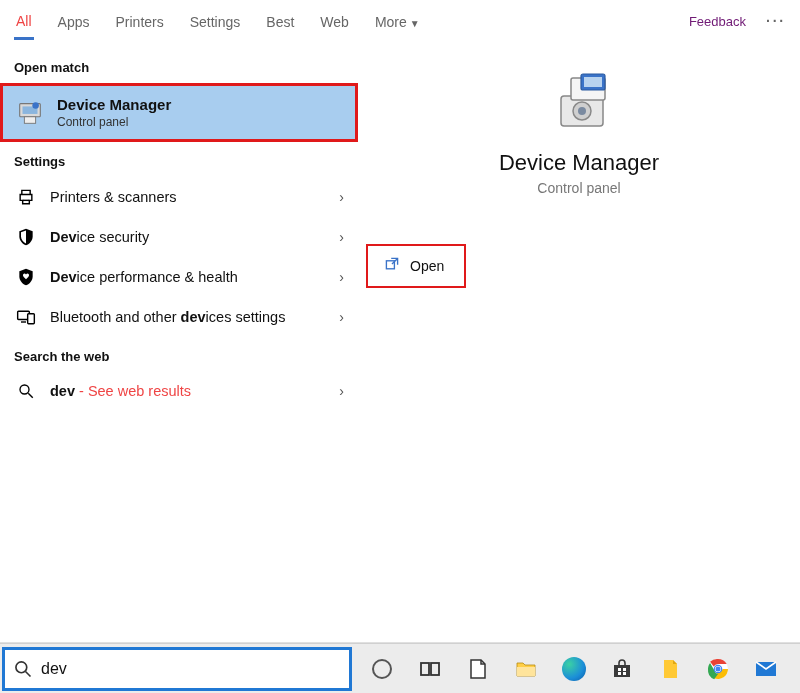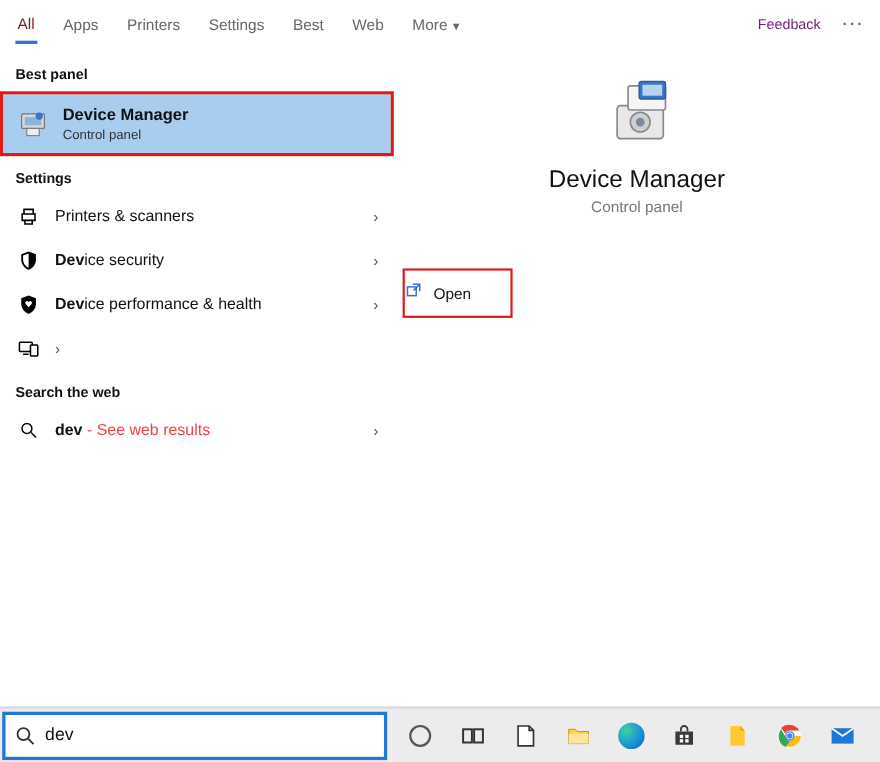--- a/index.html
+++ b/index.html
@@ -1,21 +1,21 @@
 <!DOCTYPE html>
 <html><head>
 <meta charset="utf-8">
 <style>
   * { box-sizing: border-box; font-family: "Segoe UI", -apple-system, sans-serif; }
   body { margin: 0; width: 800px; height: 693px; background: #fff; overflow: hidden; }
   .app { display: flex; flex-direction: column; height: 643px; border-bottom: 1px solid #e0e0e0; }
   
   .tabs { display: flex; align-items: center; padding: 0 14px; height: 42px; color: #666; font-size: 14px; }
   .tab { margin-right: 22px; padding: 10px 2px 8px; cursor: pointer; }
-  .tab.active { color: #7f1d1d; font-weight: 500; border-bottom: 3px solid #3a73c8; }
+  .tab.active { color: #ef4444; font-weight: 500; border-bottom: 3px solid #3a73c8; }
   .tab .caret { font-size: 10px; margin-left: 3px; }
   .tabs-spacer { flex: 1; }
   .feedback { color: #701a75; font-size: 13px; margin-right: 20px; }
   .more-menu { color: #666; letter-spacing: 2px; font-weight: 700; }
   
   .main { flex: 1; display: flex; }
   .left { width: 358px; padding: 6px 0 0 0; }
   .right { flex: 1; display: flex; flex-direction: column; align-items: center; padding-top: 24px; }
   
   .sec-head { font-size: 13px; font-weight: 600; color: #111; padding: 12px 14px 8px; }
@@ -30,21 +30,21 @@
   .row-icon { width: 24px; display: flex; align-items: center; justify-content: center; margin-right: 12px; color: #000; }
   .row-text { flex: 1; font-size: 14.5px; color: #111; }
   .row-text b { font-weight: 700; }
   .row-text .muted { color: #ef4444; }
   .row-chevron { color: #555; font-size: 14px; }
   
   .detail-icon { width: 72px; height: 68px; display: flex; align-items: center; justify-content: center; margin-bottom: 16px; }
   .detail-title { font-size: 22px; font-weight: 500; color: #111; }
   .detail-sub { font-size: 14px; color: #777; margin-top: 4px; }
   .action-wrap { border: 2px solid #e0191a; margin-top: 48px; align-self: flex-start; margin-left: 8px; }
-  .action-row { display: flex; align-items: center; padding: 10px 0; min-width: 96px; cursor: pointer; }
+  .action-row { display: flex; align-items: center; padding: 10px 16px; min-width: 96px; cursor: pointer; }
   .action-icon { margin-right: 10px; color: #3a73c8; }
   .action-label { font-size: 14px; color: #111; }
   
   .taskbar { height: 50px; background: #ececec; border-top: 1px solid #d0d0d0; display: flex; align-items: center; }
   .search-box { width: 350px; height: 44px; margin: 0 2px; border: 3px solid #2078d4; background: #fff; display: flex; align-items: center; }
   .search-icon-tb { width: 36px; display: flex; align-items: center; justify-content: center; color: #333; }
   .search-input { flex: 1; border: none; outline: none; font-size: 16px; padding: 4px 0; color: #111; }
   .tb-icons { display: flex; align-items: center; gap: 4px; padding-left: 6px; }
   .tb-icon { width: 44px; height: 46px; display: flex; align-items: center; justify-content: center; cursor: pointer; }
   .tb-icon svg, .tb-icon .circle { width: 24px; height: 24px; }
@@ -62,21 +62,21 @@
     <div class="tab">Best</div>
     <div class="tab">Web</div>
     <div class="tab"><span>More</span><span class="caret">▼</span></div>
     <div class="tabs-spacer"></div>
     <div class="feedback">Feedback</div>
     <div class="more-menu">···</div>
   </div>
 
   <div class="main">
     <div class="left">
-      <div class="sec-head">Best panel</div>
+      <div class="sec-head">Open match</div>
 
       <div class="best-match-wrap">
         <div class="best-match">
           <div class="bm-icon">
             <svg viewBox="0 0 32 32" width="30" height="30">
                 <rect x="5" y="6" width="22" height="14" rx="1" fill="#d9d9d9" stroke="#777" stroke-width="1.2"></rect>
                 <rect x="8" y="9" width="16" height="8" fill="#8ab5de"></rect>
                 <rect x="10" y="20" width="12" height="7" fill="#eee" stroke="#777" stroke-width="1"></rect>
                 <circle cx="22" cy="8" r="3.5" fill="#3a73c8"></circle>
               </svg>
@@ -124,20 +124,21 @@
       </div>
 
       <div class="row">
         <div class="row-icon">
           <svg viewBox="0 0 24 24" width="20" height="20">
               <rect x="2" y="5" width="14" height="10" rx="1" fill="none" stroke="#000" stroke-width="1.7"></rect>
               <rect x="14" y="8" width="8" height="12" rx="1" fill="#fff" stroke="#000" stroke-width="1.7"></rect>
               <line x1="6" y1="18" x2="12" y2="18" stroke="#000" stroke-width="1.7"></line>
             </svg>
         </div>
+        <div class="row-text"><span>Bluetooth and other </span><b>dev</b><span>ices settings</span></div>
         <div class="row-chevron">›</div>
       </div>
 
       <div class="sec-head">Search the web</div>
 
       <div class="row">
         <div class="row-icon">
           <svg viewBox="0 0 24 24" width="18" height="18">
               <circle cx="10" cy="10" r="6" fill="none" stroke="#000" stroke-width="1.8"></circle>
               <line x1="15" y1="15" x2="21" y2="21" stroke="#000" stroke-width="1.8"></line>

